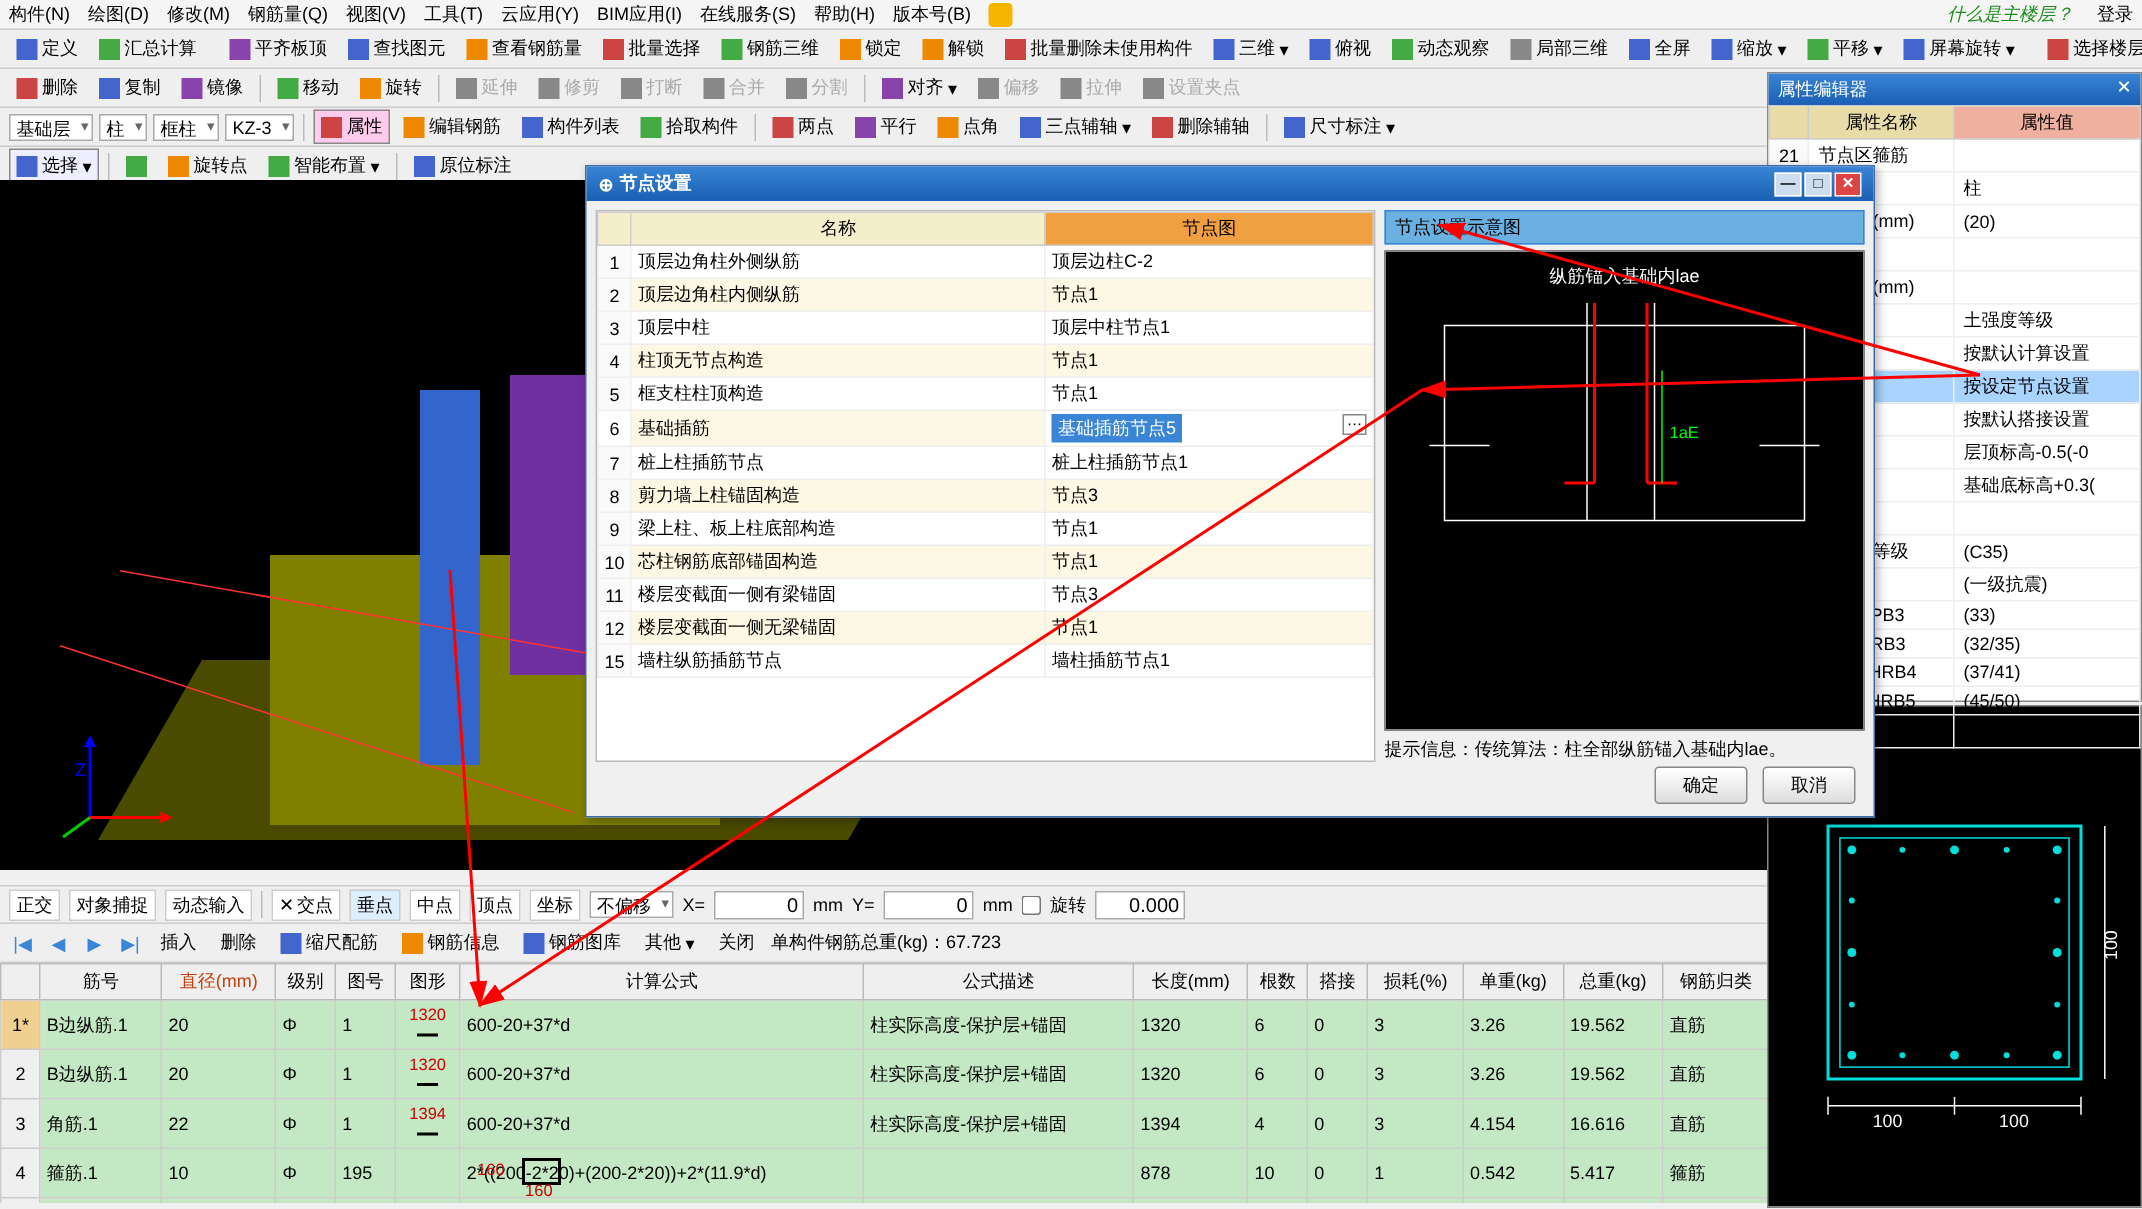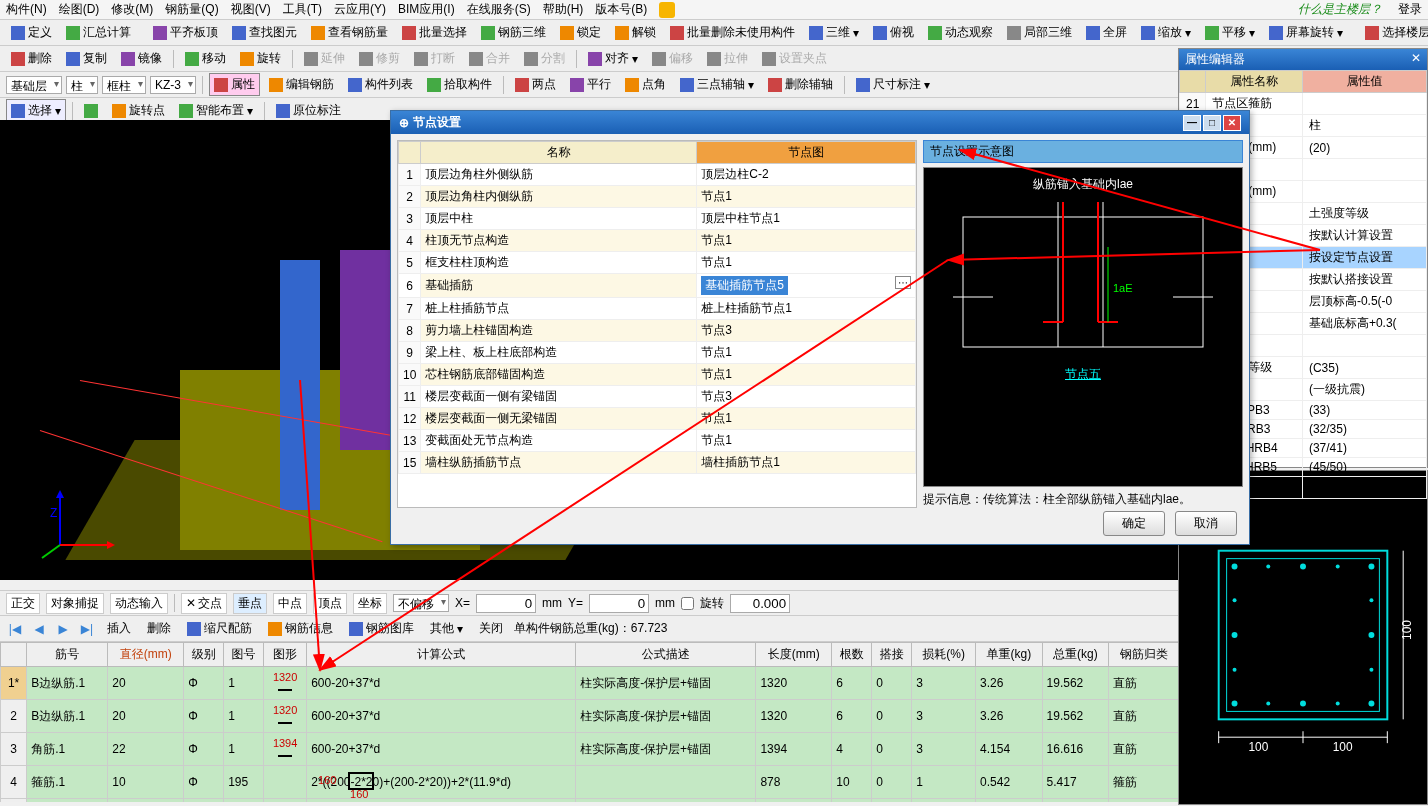--- a/index.html
+++ b/index.html
@@ -408,25 +408,20 @@
               <td>节点1</td>
             </tr>
             <tr>
               <td>11</td>
               <td>楼层变截面一侧有梁锚固</td>
               <td>节点3</td>
             </tr>
             <tr>
               <td>12</td>
               <td>楼层变截面一侧无梁锚固</td>
-              <td>节点1</td>
-            </tr>
-            <tr>
-              <td>13</td>
-              <td>变截面处无节点构造</td>
               <td>节点1</td>
             </tr>
             <tr>
               <td>15</td>
               <td>墙柱纵筋插筋节点</td>
               <td>墙柱插筋节点1</td>
             </tr>
           </tbody>
       </table>
     </div>
@@ -440,21 +435,20 @@
           <line x1="160" y1="5" x2="160" y2="150" stroke="#fff"></line>
           <line x1="120" y1="5" x2="120" y2="125" stroke="#f00" stroke-width="2"></line>
           <line x1="155" y1="5" x2="155" y2="125" stroke="#f00" stroke-width="2"></line>
           <line x1="120" y1="125" x2="100" y2="125" stroke="#f00" stroke-width="2"></line>
           <line x1="155" y1="125" x2="175" y2="125" stroke="#f00" stroke-width="2"></line>
           <line x1="10" y1="100" x2="50" y2="100" stroke="#fff"></line>
           <line x1="230" y1="100" x2="270" y2="100" stroke="#fff"></line>
           <text x="170" y="95" fill="#0f0" font-size="11">1aE</text>
           <line x1="165" y1="50" x2="165" y2="125" stroke="#0f0"></line>
         </svg>
-        <div class="link">节点五</div>
       </div>
       <div class="preview-hint">
         <span>提示信息：</span><span>传统算法：柱全部纵筋锚入基础内lae。</span>
       </div>
     </div>
   </div>
   <div class="dialog-buttons">
     <button>确定</button>
     <button>取消</button>
   </div>

